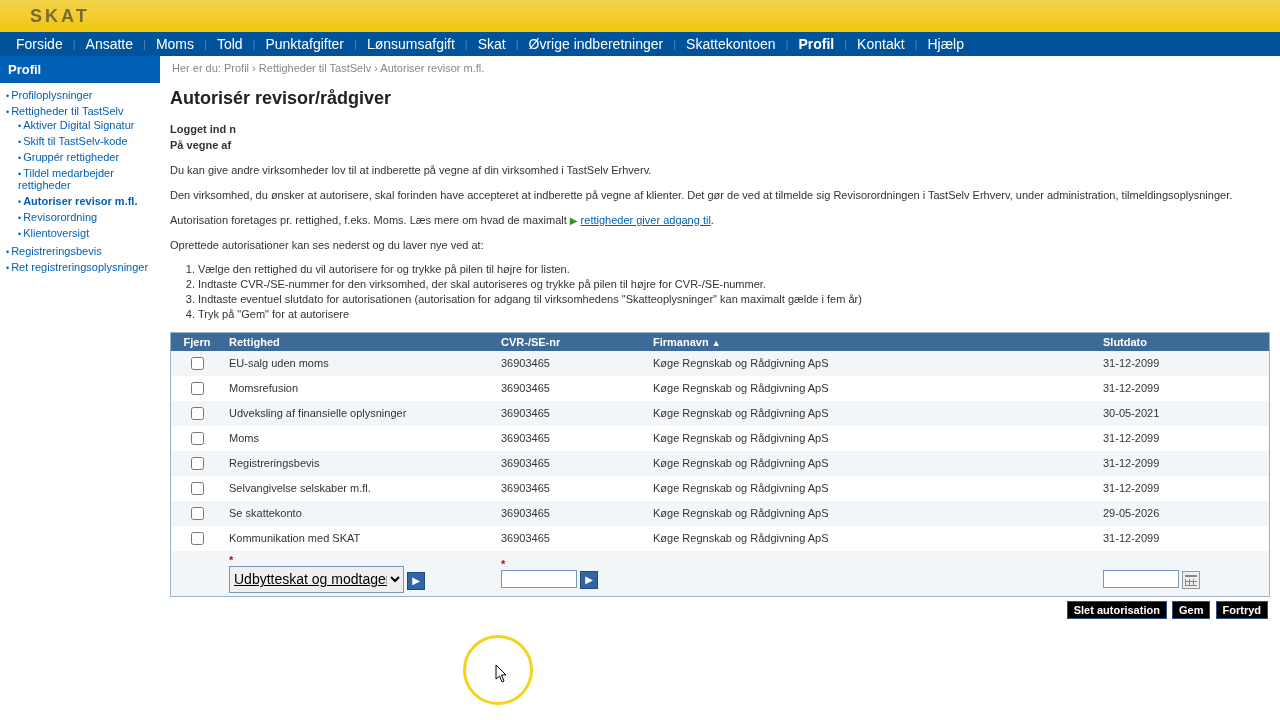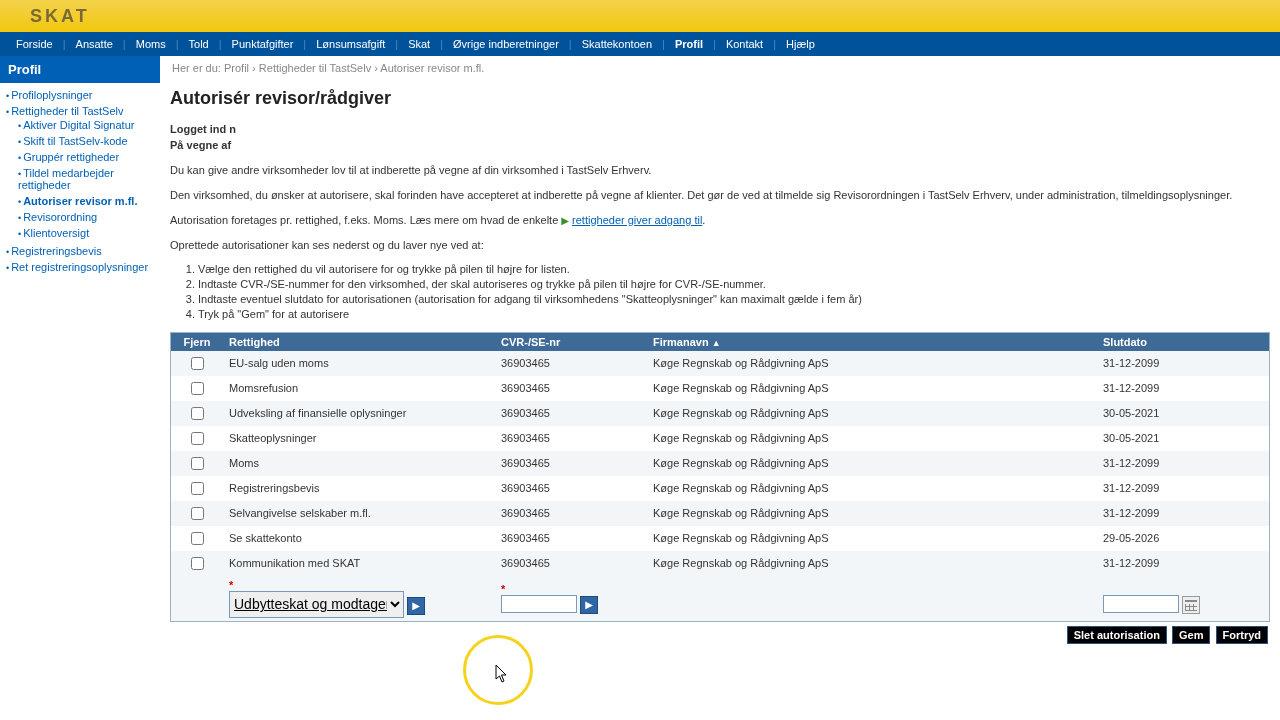--- a/index.html
+++ b/index.html
@@ -1,19 +1,19 @@
 <!DOCTYPE html>
 <html><head>
 <meta charset="utf-8">
 <style>
   body { margin:0; font-family: Verdana, Arial, sans-serif; font-size:11px; color:#333; background:#fff; }
   .banner { height:32px; background: linear-gradient(#f4d24b,#f1c70e); display:flex; align-items:center; padding-left:30px; }
   .logo { font-family: Arial Black, Arial, sans-serif; font-size:18px; font-weight:900; letter-spacing:3px; color:#7a6a35; }
   .topnav { background:#00529b; color:#fff; display:flex; align-items:center; height:24px; padding-left:6px;}
-  .topnav .item { padding:13px 10px; color:#fff; line-height:24px; font-size:11px; cursor:pointer; }
+  .topnav .item { padding:13px 10px; color:#fff; line-height:24px; font-size:14px; cursor:pointer; }
   .topnav .sep { color:#4b86b9; }
   .topnav .active { font-weight:bold; }
   .layout { display:flex; }
   .sidebar { width:160px; flex:0 0 160px; }
   .sidehead { background:#0060b6; color:#fff; font-weight:bold; padding:6px 8px; font-size:13px; }
   .sidenav { padding:4px 0 4px 6px; }
   .sidenav ul { list-style:none; margin:0; padding:0; }
   .sidenav li { padding:2px 0; }
   .sidenav a { color:#0060b6; text-decoration:none; font-size:11px; cursor:pointer; display:inline-block;}
   .sidenav .bullet::before{content:"\2022 "; color:#0060b6; font-size:9px; margin-right:2px;} 
@@ -118,21 +118,21 @@
 
     <div class="infoblock" style="margin-bottom:12px;">
       <p class="bold">Logget ind n</p>
       <p class="bold">På vegne af</p>
     </div>
 
     <div class="body">
       <p>Du kan give andre virksomheder lov til at indberette på vegne af din virksomhed i TastSelv Erhverv.</p>
       <p>Den virksomhed, du ønsker at autorisere, skal forinden have accepteret at indberette på vegne af klienter. Det gør de ved at tilmelde sig Revisorordningen i TastSelv Erhverv, under administration, tilmeldingsoplysninger.</p>
       <p>
-        <span>Autorisation foretages pr. rettighed, f.eks. Moms. Læs mere om hvad de enkelte </span>
+        <span>Autorisation foretages pr. rettighed, f.eks. Moms. Læs mere om hvad de maximalt </span>
         <span class="arrow-green">▶</span>
         <a class="lnk">rettigheder giver adgang til</a><span>.</span>
       </p>
       <p>Oprettede autorisationer kan ses nederst og du laver nye ved at:</p>
       <ol id="steps">
           <li>Vælge den rettighed du vil autorisere for og trykke på pilen til højre for listen.</li>
           <li>Indtaste CVR-/SE-nummer for den virksomhed, der skal autoriseres og trykke på pilen til højre for CVR-/SE-nummer.</li>
           <li>Indtaste eventuel slutdato for autorisationen (autorisation for adgang til virksomhedens "Skatteoplysninger" kan maximalt gælde i fem år)</li>
           <li>Tryk på "Gem" for at autorisere</li>
         </ol>
@@ -162,27 +162,20 @@
           <tr>
             <td style="text-align: center;"><input type="checkbox" style=""></td>
             <td>Momsrefusion</td>
             <td>36903465</td>
             <td>Køge Regnskab og Rådgivning ApS</td>
             <td>31-12-2099</td>
           </tr>
           <tr>
             <td style="text-align: center;"><input type="checkbox" style=""></td>
             <td>Udveksling af finansielle oplysninger</td>
-            <td>36903465</td>
-            <td>Køge Regnskab og Rådgivning ApS</td>
-            <td>30-05-2021</td>
-          </tr>
-          <tr>
-            <td style="text-align: center;"><input type="checkbox" style=""></td>
-            <td>Skatteoplysninger</td>
             <td>36903465</td>
             <td>Køge Regnskab og Rådgivning ApS</td>
             <td>30-05-2021</td>
           </tr>
           <tr>
             <td style="text-align: center;"><input type="checkbox" style=""></td>
             <td>Moms</td>
             <td>36903465</td>
             <td>Køge Regnskab og Rådgivning ApS</td>
             <td>31-12-2099</td>

